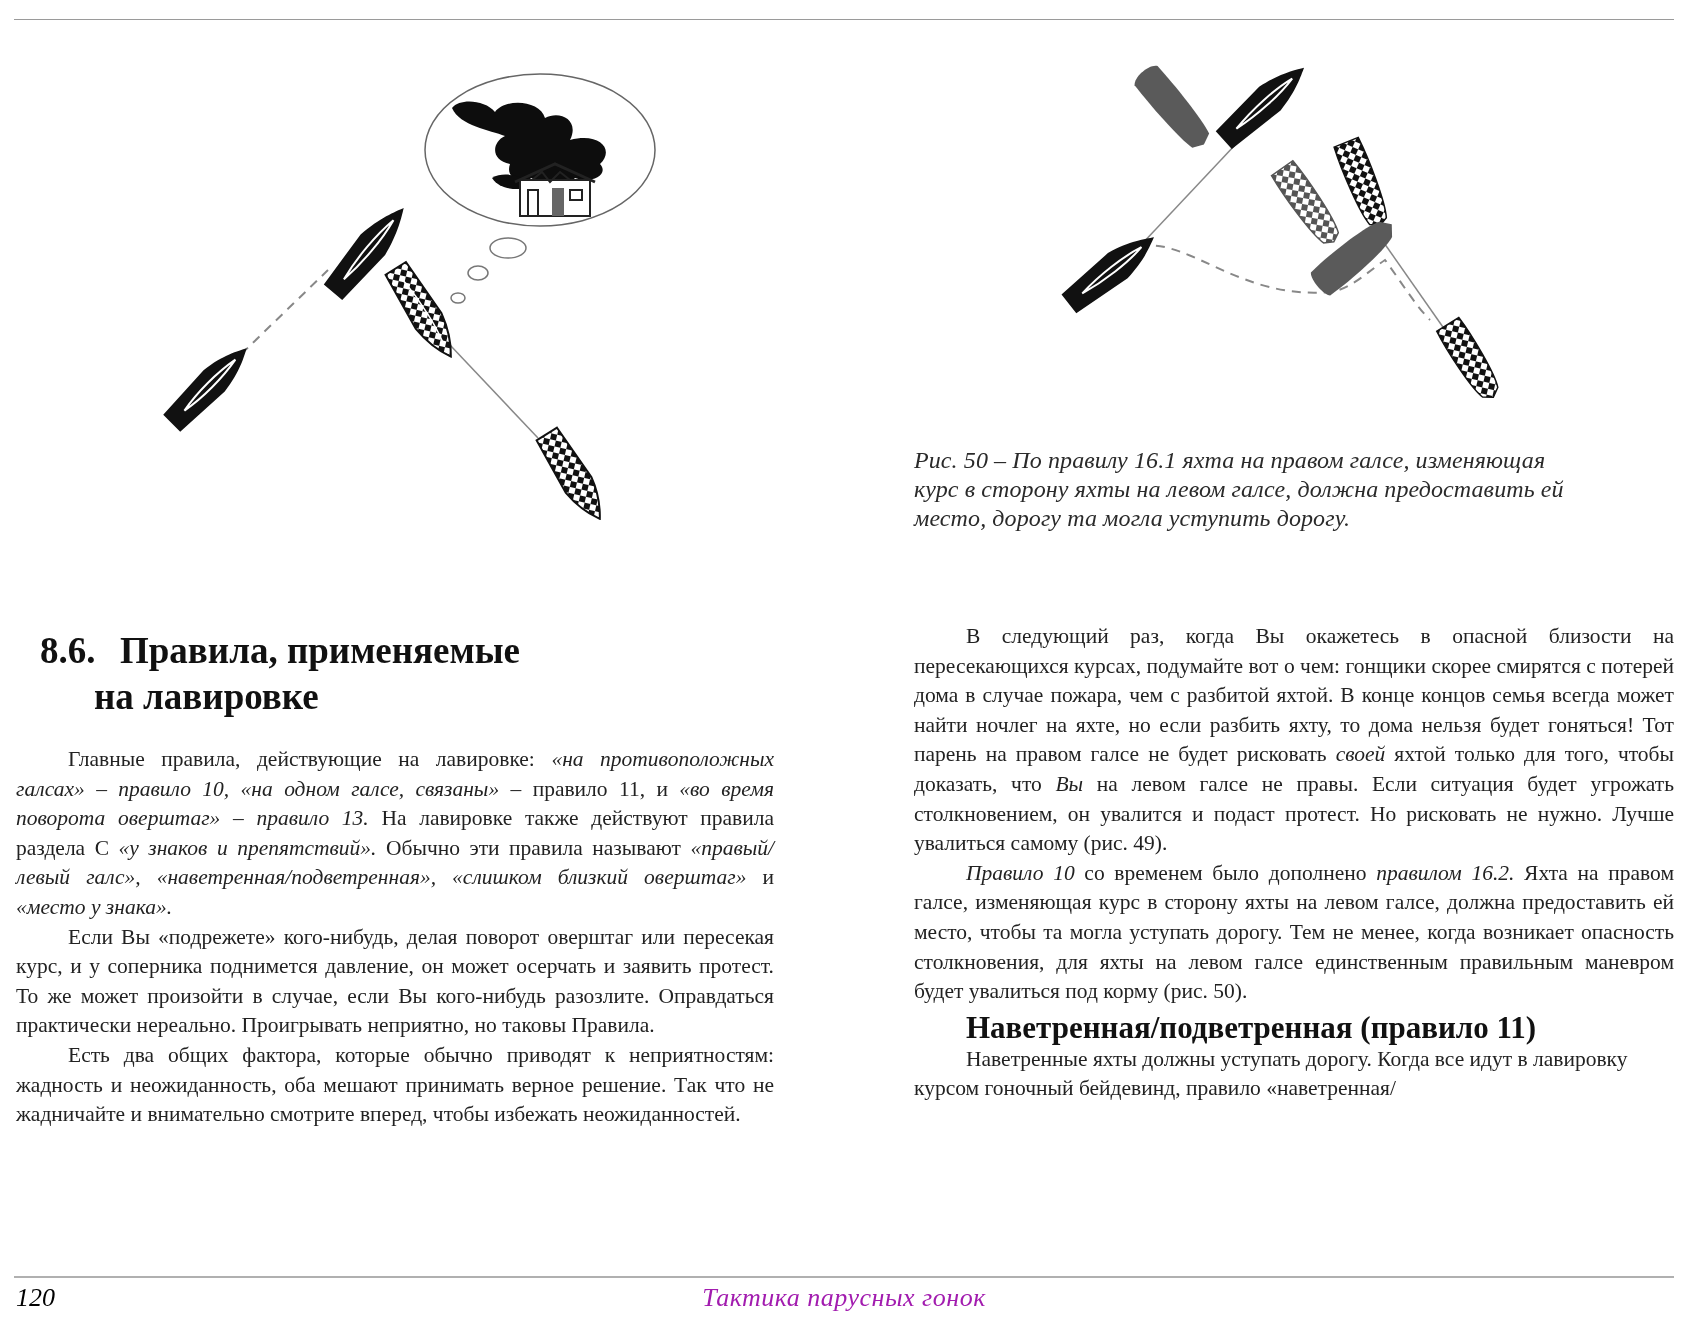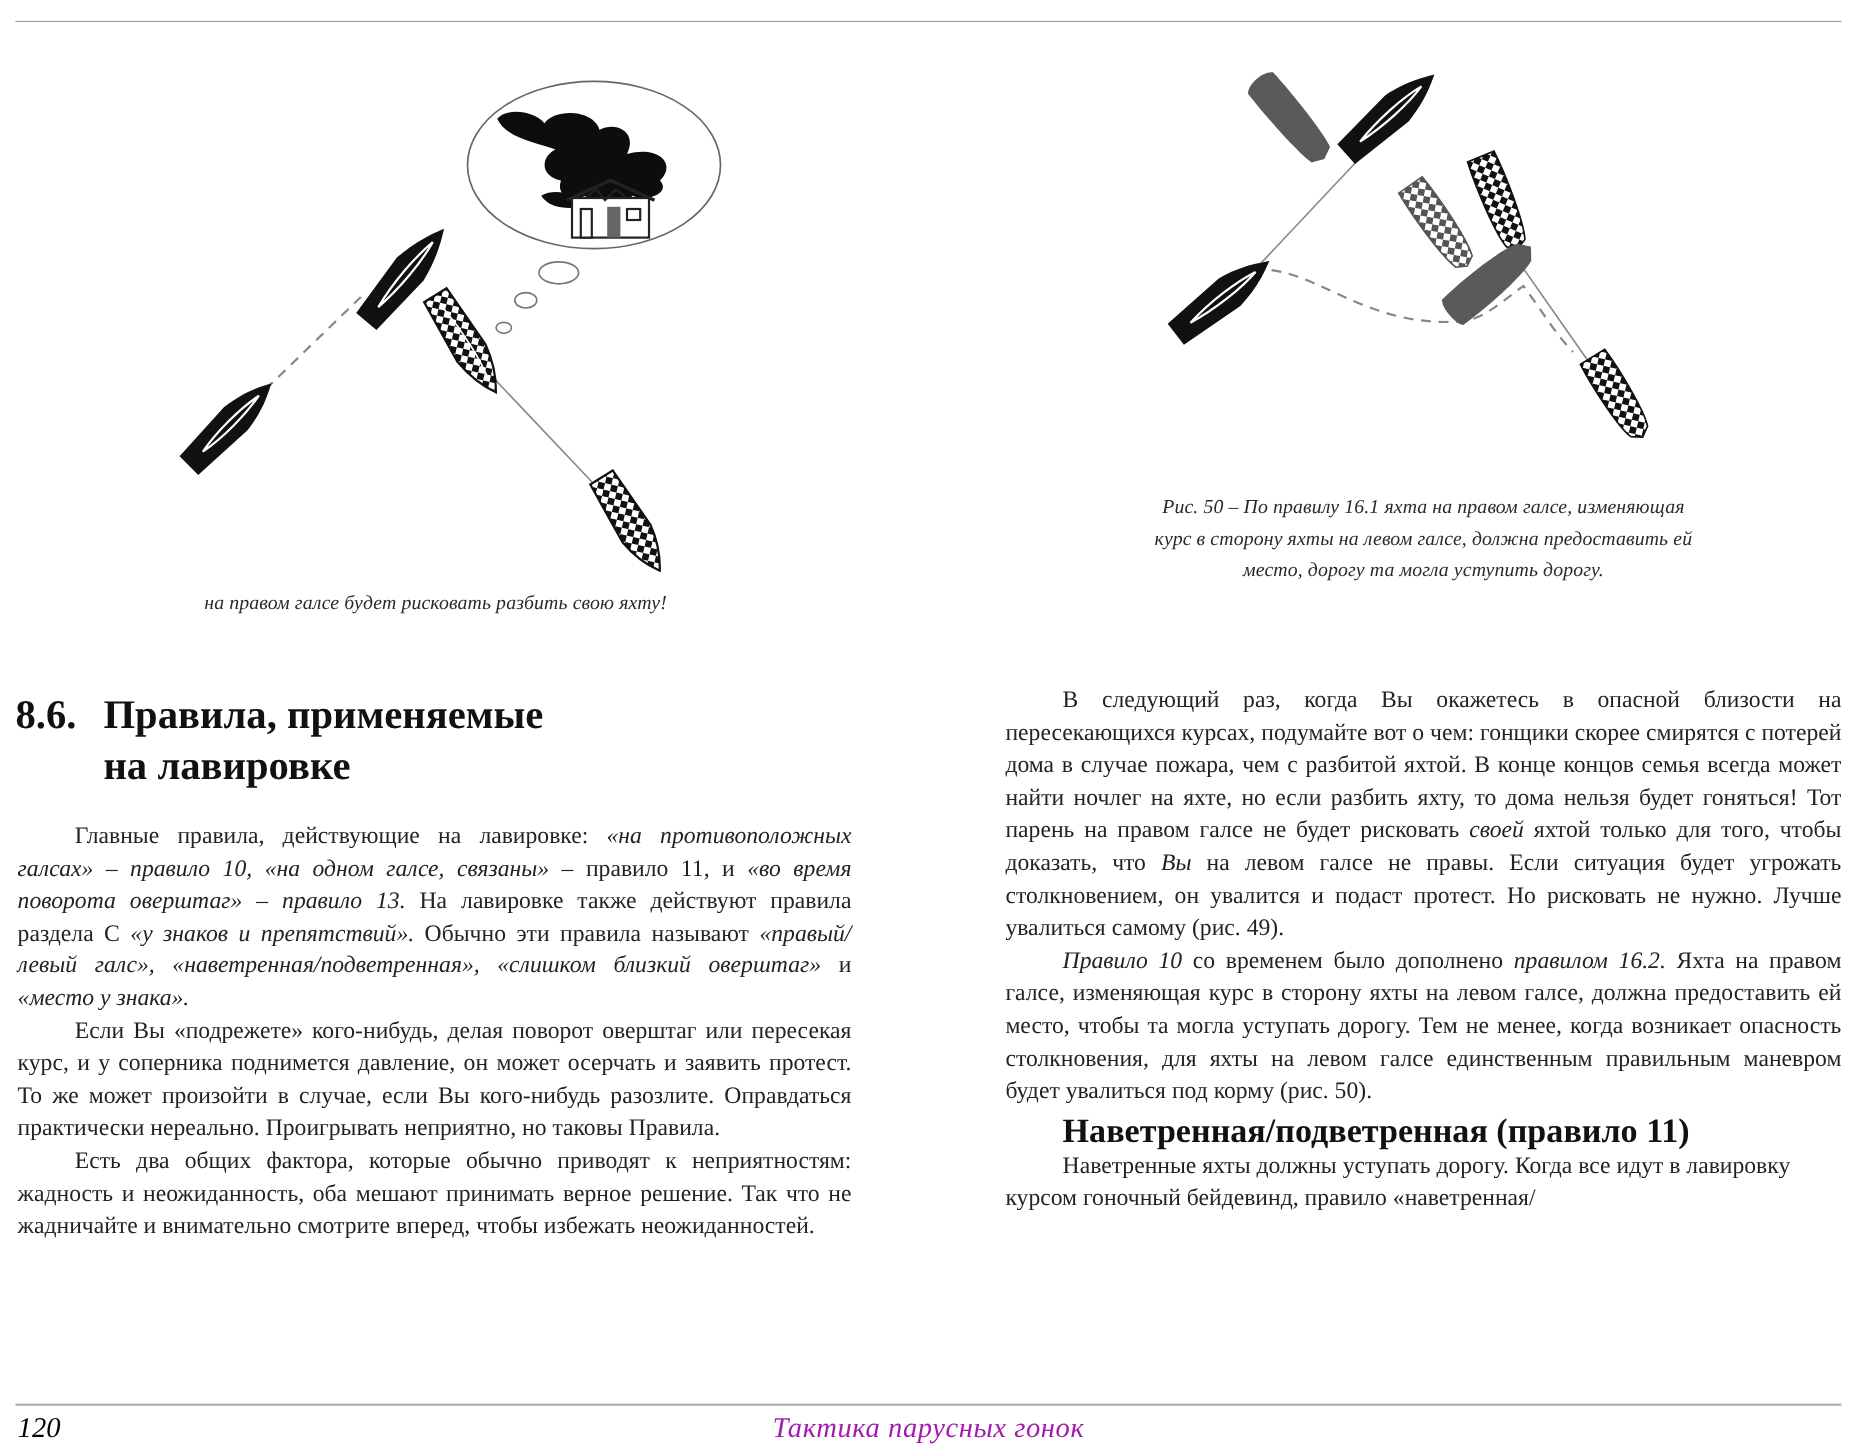--- a/index.html
+++ b/index.html
@@ -5,29 +5,29 @@
   html, body { margin: 0; padding: 0; background: #ffffff; }
   body {
     width: 1688px; height: 1322px; position: relative; overflow: hidden;
     font-family: "Liberation Serif", "DejaVu Serif", serif; color: #1a1a1a;
   }
   .rule { position: absolute; left: 14px; right: 14px; height: 1px; background: #9a9a9a; }
   .rule.top { top: 19px; }
   .rule.bottom { top: 1276px; height: 2px; background: #b0b0b0; }
   .figure { position: absolute; }
   .caption {
-    position: absolute; font-style: italic; font-size: 18px; line-height: 29px;
-    color: #2a2a2a; letter-spacing: 0.1px; text-align: center;
+    position: absolute; font-style: italic; font-size: 24px; line-height: 29px;
+    color: #2a2a2a; letter-spacing: 0.1px;
   }
   .col { position: absolute; font-size: 21.5px; line-height: 29.6px; text-align: justify; color: #222; }
   .col p { margin: 0; text-indent: 52px; }
   .section-title {
     position: absolute; font-weight: bold; font-size: 37px; line-height: 46px; color: #111;
   }
-  .section-title .num { display: inline-block; width: 80px; }
+  .section-title .num { display: inline-block; width: 80px; margin-left: 26px; }
   .section-title .line2 { display: block; padding-left: 80px; }
   .subhead { font-weight: bold; font-size: 31px; line-height: 34px; color: #111; text-indent: 0; margin: 0; }
   .it { font-style: italic; }
   .footer-page { position: absolute; left: 16px; top: 1283px; font-style: italic; font-size: 26px; color: #000000; }
   .footer-title { position: absolute; left: 0; right: 0; top: 1283px; text-align: center; font-style: italic; font-size: 26px; color: #a21caf; letter-spacing: 0.5px; }
 </style>
 </head>
 <body>
 
 <div class="rule top"></div>
@@ -119,21 +119,20 @@
   <g transform="translate(305,195) rotate(-40)">
     <path d="M-45,-15 C-20,-17 25,-16 40,-10 L48,0 L40,10 C25,16 -20,17 -45,15 C-50,10 -50,-10 -45,-15 Z" fill="#5a5a5a"></path>
   </g>
 
   <g transform="translate(420,300) rotate(58)">
     <path d="M-42,-13 C-20,-15 25,-14 38,-9 L44,0 L38,9 C25,14 -20,15 -42,13 Z" fill="url(#chk)" stroke="#111" stroke-width="1.5"></path>
   </g>
 </svg>
 
 <div class="caption" style="left:16px;top:534px;width:760px;">
-  <div>на правом галсе будет рисковать разбить свою яхту!</div>
 </div>
 <div class="caption" style="left:914px;top:446px;width:760px;">
   <div>Рис. 50 – По правилу 16.1 яхта на правом галсе, изменяющая</div>
   <div>курс в сторону яхты на левом галсе, должна предоставить ей</div>
   <div>место, дорогу та могла уступить дорогу.</div>
 </div>
 
 <div class="section-title" style="left:14px;top:628px;width:780px;">
   <span class="num">8.6.</span><span>Правила, применяемые</span>
   <span class="line2">на лавировке</span>

